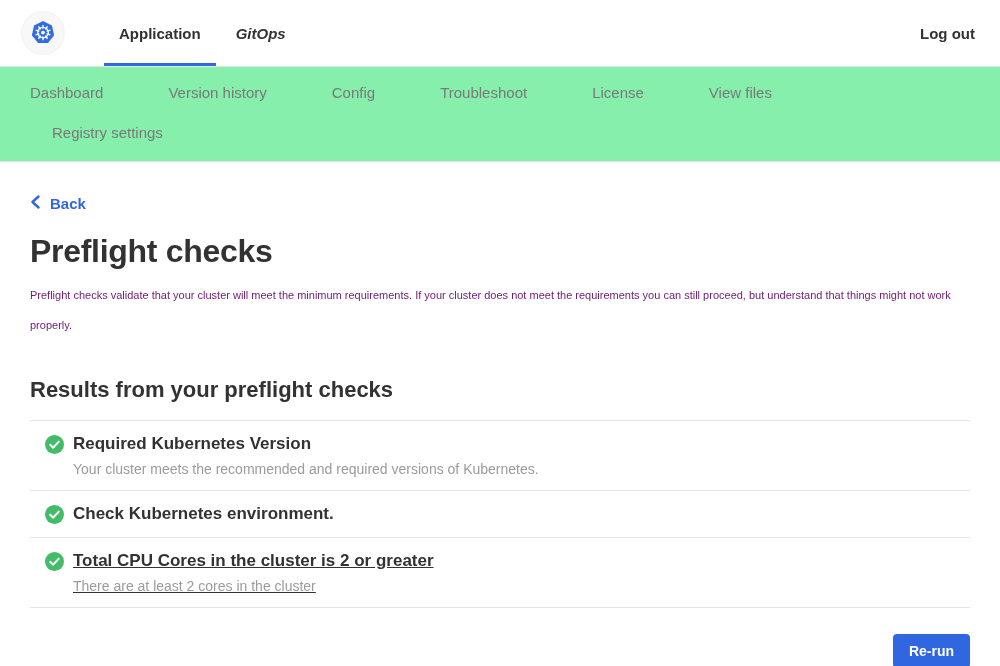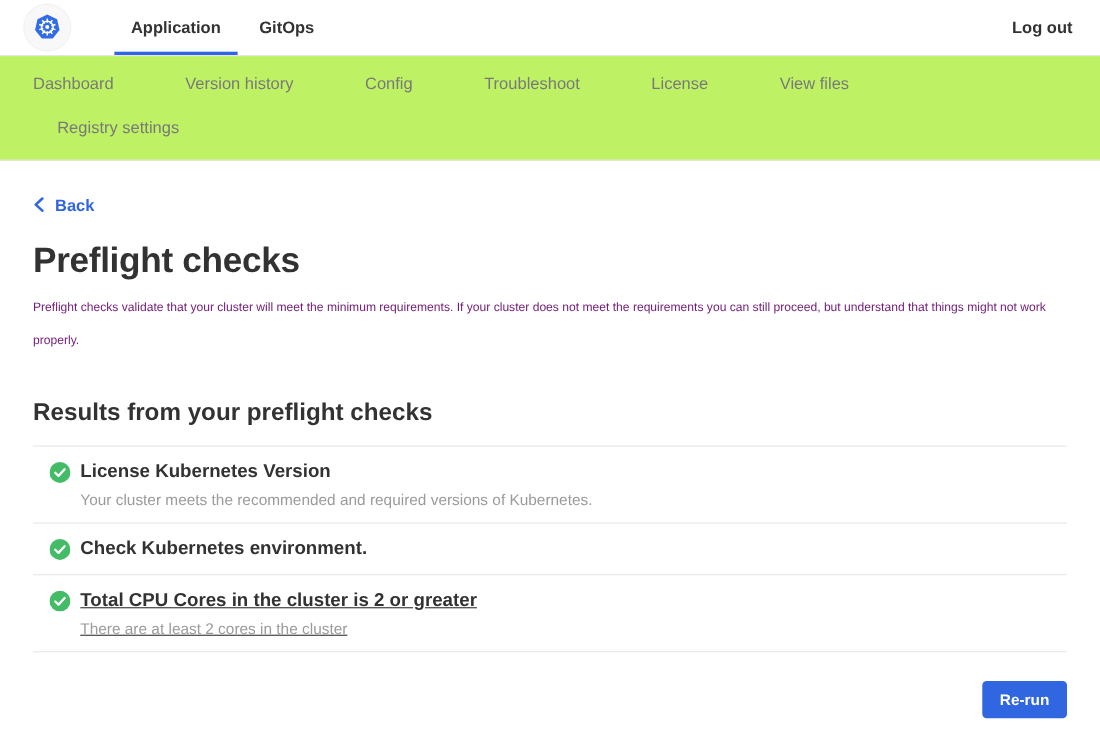--- a/index.html
+++ b/index.html
@@ -1,21 +1,21 @@
 <!DOCTYPE html>
 <html><head>
 <meta charset="utf-8">
 <style>
   * { margin: 0; padding: 0; box-sizing: border-box; }
   html, body { width: 1000px; height: 666px; background: #ffffff; overflow: hidden; }
   body { font-family: "Liberation Sans", "DejaVu Sans", sans-serif; color: #323232; }
 
   
   .header {
-    height: 51px;
+    height: 67px;
     display: flex;
     align-items: center;
     border-bottom: 1px solid #e5e5e5;
     background: #fff;
     padding: 0 25px 0 22px;
   }
   .logo-wrap {
     width: 42px; height: 42px;
     border-radius: 50%;
     background: #f8f8f8;
@@ -27,37 +27,37 @@
   .nav-tabs { display: flex; height: 100%; margin-left: 40px; }
   .nav-tab {
     display: flex; align-items: center;
     padding: 0 15px;
     font-size: 15px; font-weight: 700; color: #323232;
     cursor: pointer;
     border-bottom: 3px solid transparent;
     border-top: 3px solid transparent;
   }
   .nav-tab.active { border-bottom-color: #3066e0; }
-  .nav-tab.secondary { font-weight: 700; margin-left: 5px; }
+  .nav-tab.secondary { font-weight: 700; margin-left: 5px; font-style: italic; }
   .header-right { margin-left: auto; display: flex; align-items: center; gap: 20px; }
   .btn-outline {
     border: 1px solid #3066e0;
     color: #3066e0;
     background: #fff;
     font-family: inherit;
     font-size: 14px; font-weight: 700;
     padding: 8px 20px;
     border-radius: 18px;
     cursor: pointer;
   }
   .logout { font-size: 15px; font-weight: 700; color: #323232; cursor: pointer; }
 
   
   .subnav {
-    background: #bef264;
+    background: #86efac;
     border-bottom: 1px solid #e2e2e2;
     padding: 13px 0 15px 30px;
     font-size: 15px;
     color: #797979;
   }
   .subnav-row { display: flex; line-height: 26px; }
   .subnav-row + .subnav-row { margin-top: 14px; padding-left: 22px; }
   .subnav-item { margin-right: 65px; cursor: pointer; white-space: nowrap; }
 
   
@@ -163,21 +163,21 @@
   <h2 class="results-title">Results from your preflight checks</h2>
 
   <div class="checks-list">
 
     <div class="check-item">
       <div class="check-head">
         <svg width="19" height="19" viewBox="0 0 20 20">
           <circle cx="10" cy="10" r="10" fill="#44bb66"></circle>
           <polyline points="5.5,10.3 8.6,13.3 14.5,7" fill="none" stroke="#ffffff" stroke-width="2.2" stroke-linecap="round" stroke-linejoin="round"></polyline>
         </svg>
-        <span class="check-title">License Kubernetes Version</span>
+        <span class="check-title">Required Kubernetes Version</span>
       </div>
       <div class="check-msg">Your cluster meets the recommended and required versions of Kubernetes.</div>
     </div>
 
     <div class="check-item">
       <div class="check-head">
         <svg width="19" height="19" viewBox="0 0 20 20">
           <circle cx="10" cy="10" r="10" fill="#44bb66"></circle>
           <polyline points="5.5,10.3 8.6,13.3 14.5,7" fill="none" stroke="#ffffff" stroke-width="2.2" stroke-linecap="round" stroke-linejoin="round"></polyline>
         </svg>

